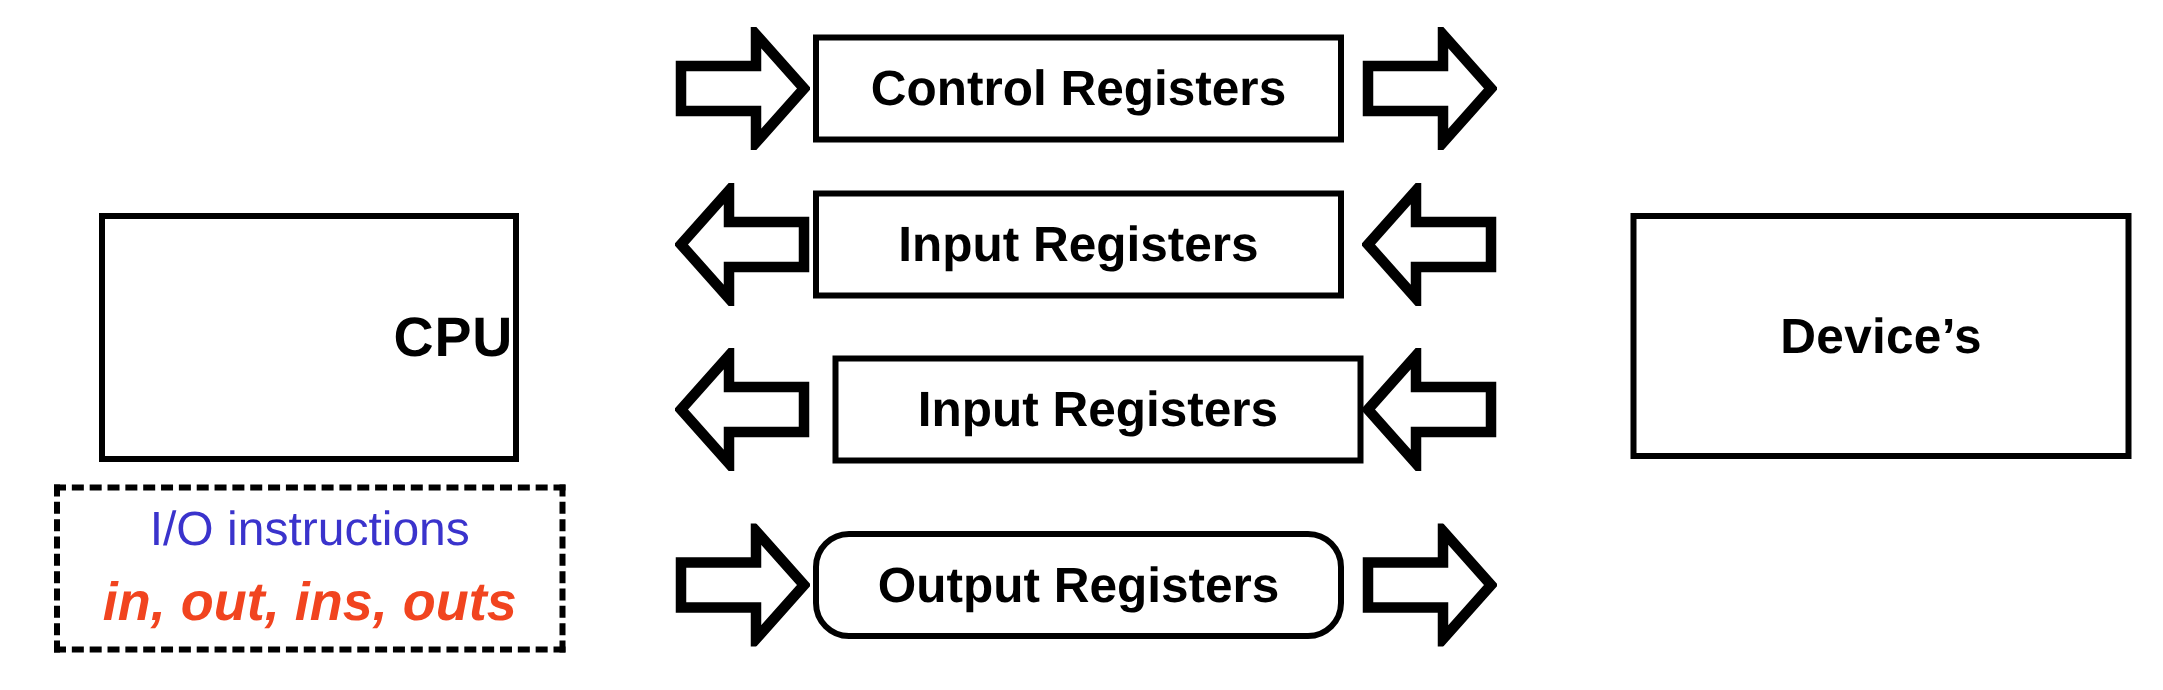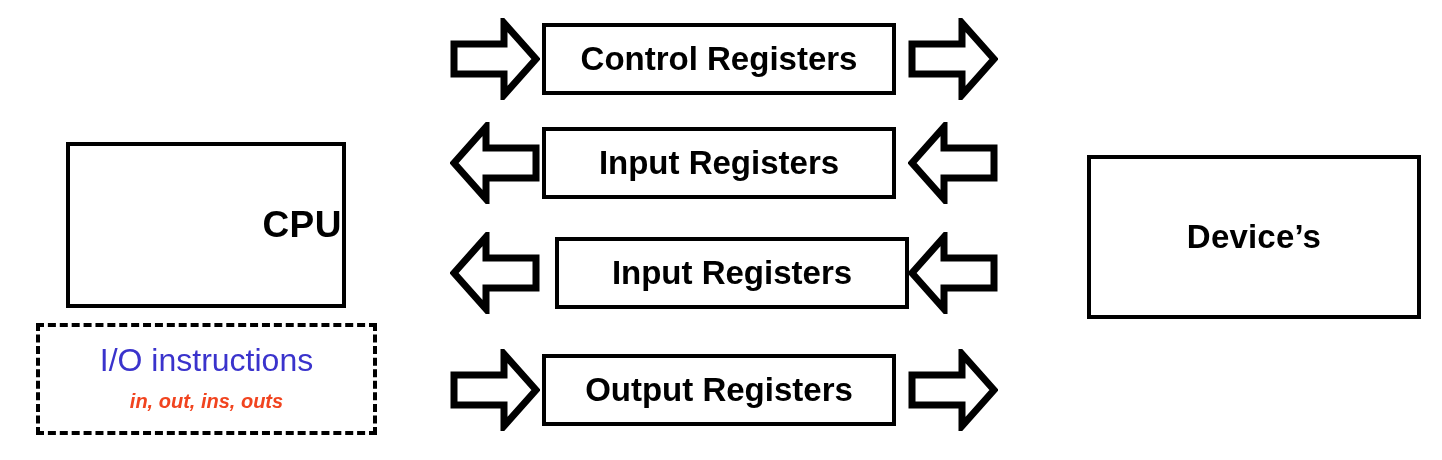--- a/index.html
+++ b/index.html
@@ -57,52 +57,51 @@
     padding-bottom: 2px;
   }
   #io-instructions-box .line1 {
     color: #3a33cc;
     font-size: 32px;
     font-weight: normal;
     line-height: 1.04;
   }
   #io-instructions-box .line2 {
     color: #f1441f;
-    font-size: 20px;
+    font-size: 36px;
     font-weight: bold;
     font-style: italic;
     line-height: 1.04;
   }
 
   
   #device-box {
     left: 1087px;
     top: 142px;
     width: 334px;
     height: 164px;
     font-size: 33px;
     font-weight: bold;
     line-height: 1.2;
     letter-spacing: 0.2px;
-    margin-top: 13px;
   }
 
   
   .reg-box {
     left: 542px;
     width: 354px;
     height: 72px;
     border-width: 4px;
     font-size: 33px;
     font-weight: bold;
   }
   #reg-box-0 { top: 23px; }
   #reg-box-1 { top: 127px; }
   #reg-box-2 { top: 237px; margin-left: 13px; }
-  #reg-box-3 { top: 354px; }
+  #reg-box-3 { top: 354px; border-radius: 24px; }
 
   
   .arrow {
     position: absolute;
     width: 90px;
     height: 82px;
     overflow: visible;
   }
   .arrow svg { display: block; }
   .arrow polygon {

